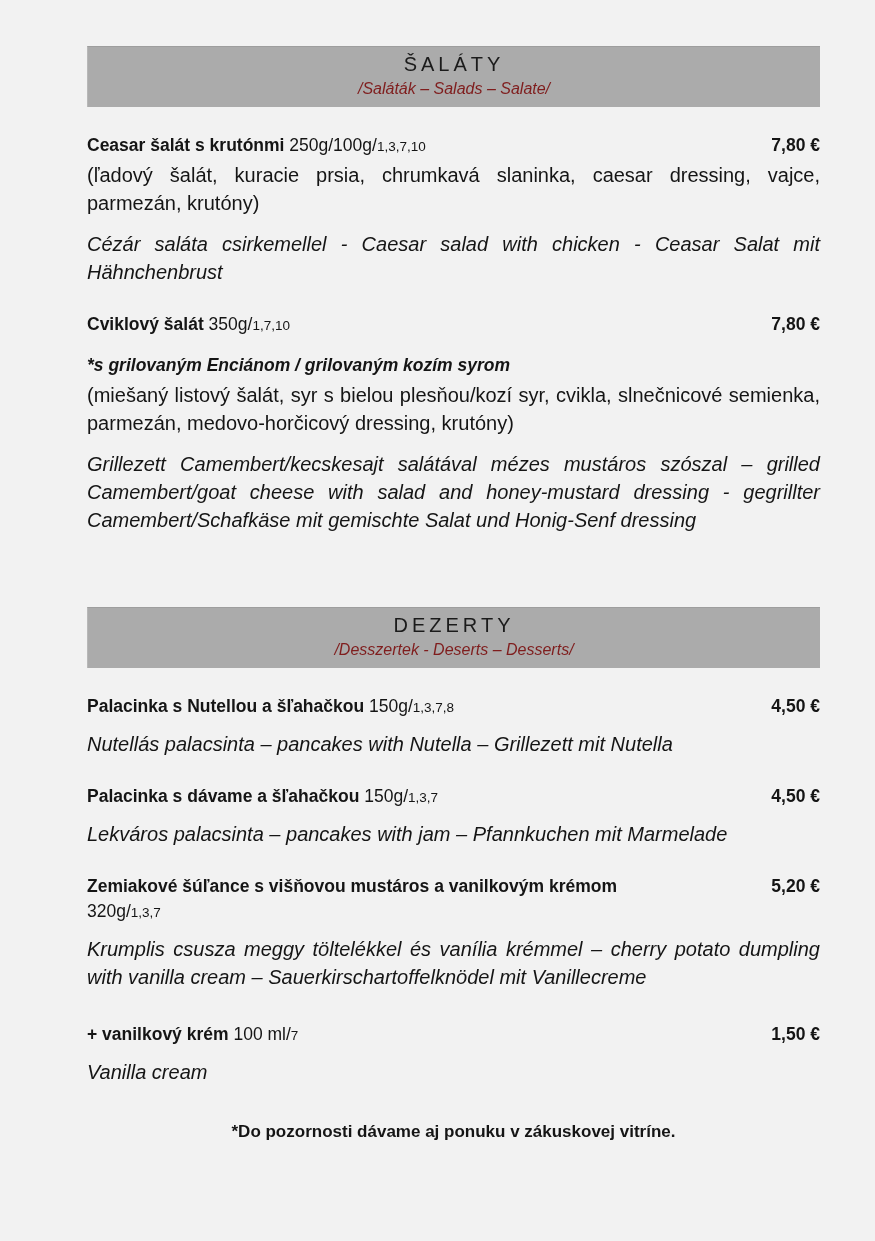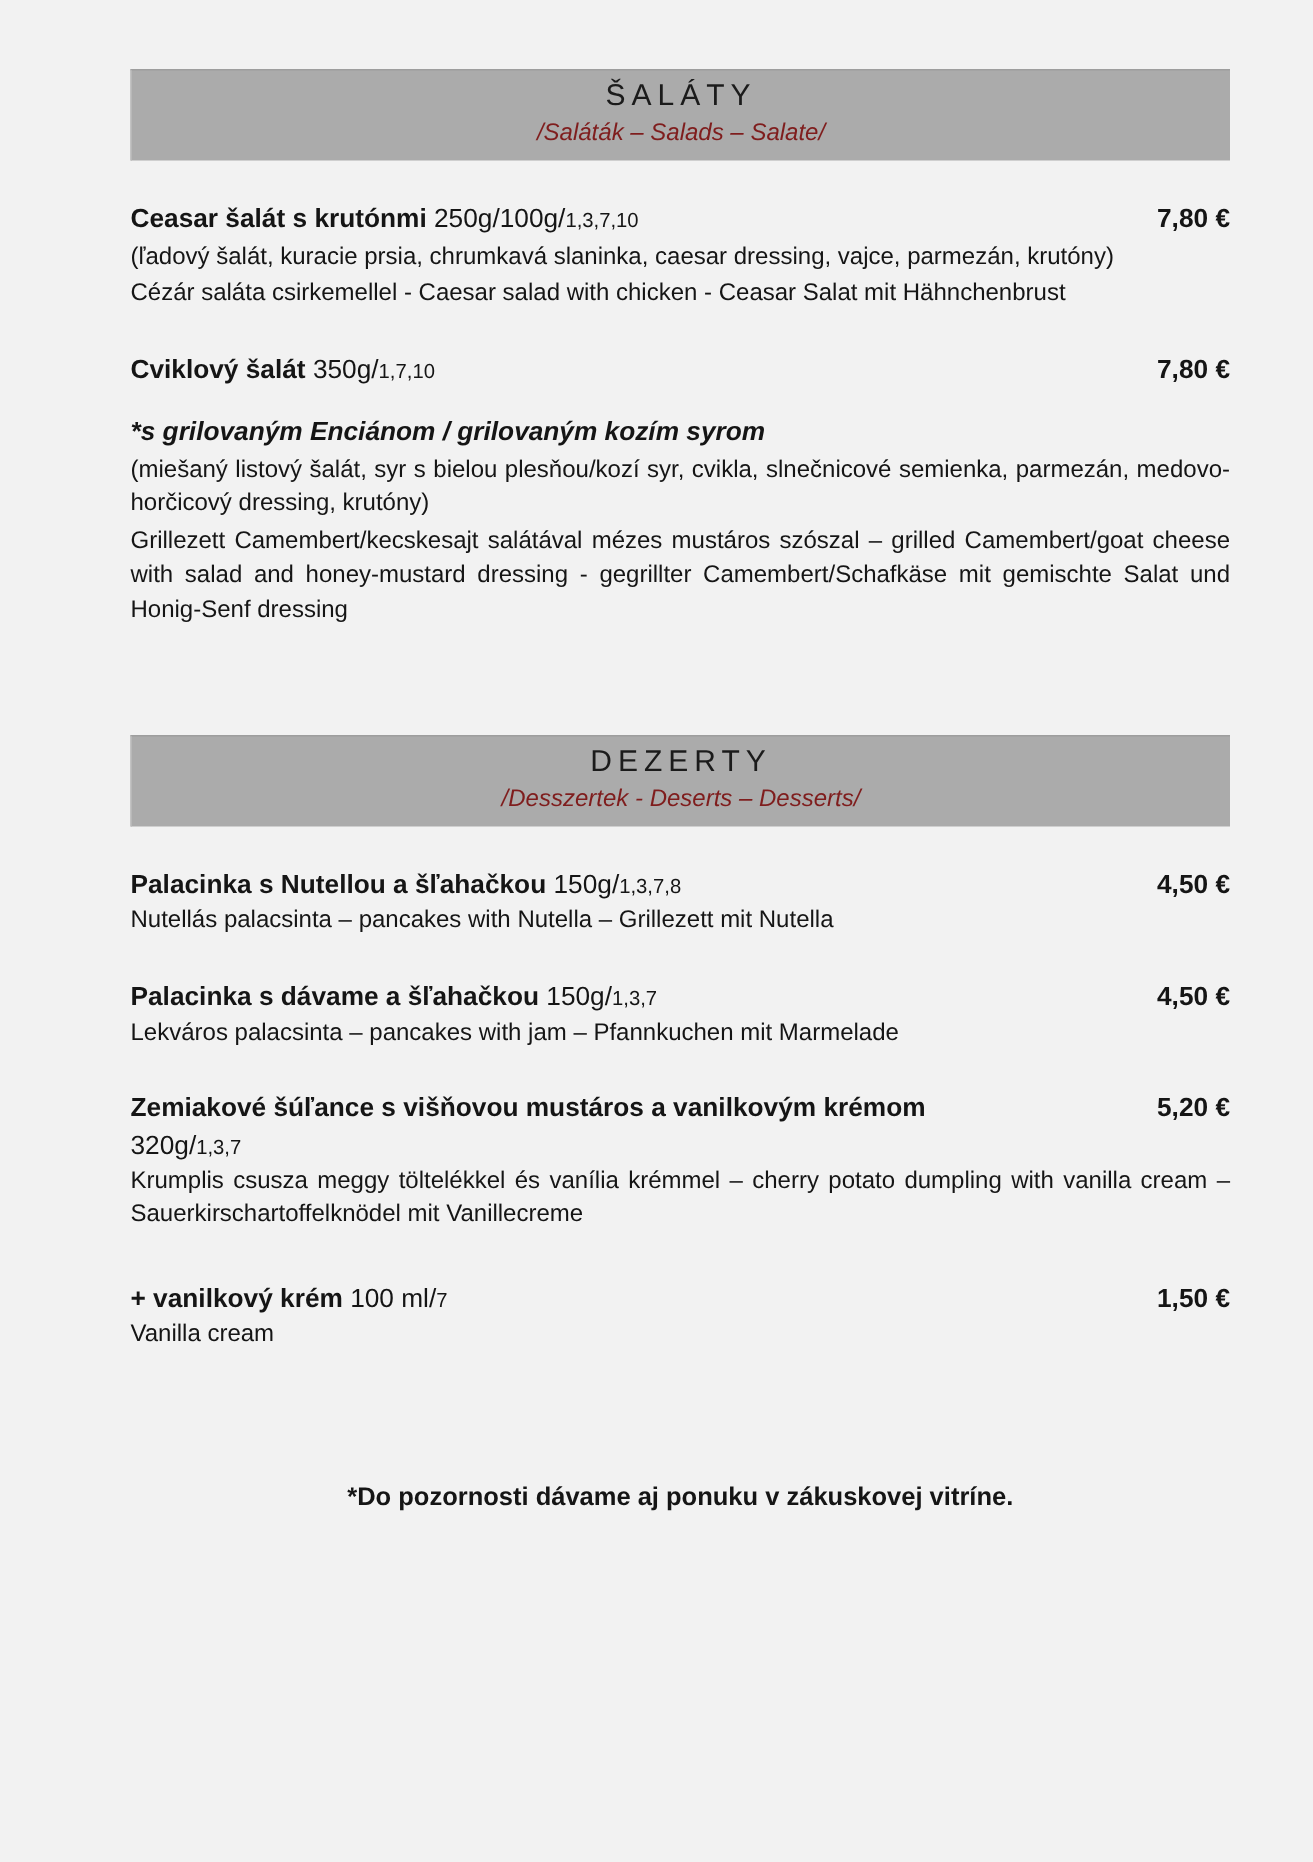--- a/index.html
+++ b/index.html
@@ -62,34 +62,35 @@
     line-height: 1.3;
   }
   .sub-line {
     font-weight: 700;
     font-style: italic;
     font-size: 17.5px;
     margin-top: 18px;
     line-height: 1.3;
   }
   .desc {
-    font-size: 16px;
+    font-size: 20px;
     margin-top: 4px;
     text-align: justify;
     line-height: 1.42;
   }
   .trans {
-    font-size: 16px;
-    margin-top: 2px;
+    font-size: 20px;
+    font-style: italic;
+    margin-top: 12px;
     text-align: justify;
     line-height: 1.42;
   }
   .section-desserts { margin-top: 72px; }
   .note {
-    margin-top: 86px;
+    margin-top: 36px;
     text-align: center;
     font-weight: 700;
     font-size: 17px;
   }
 </style>
 </head>
 <body>
 
 <div class="content">
 

